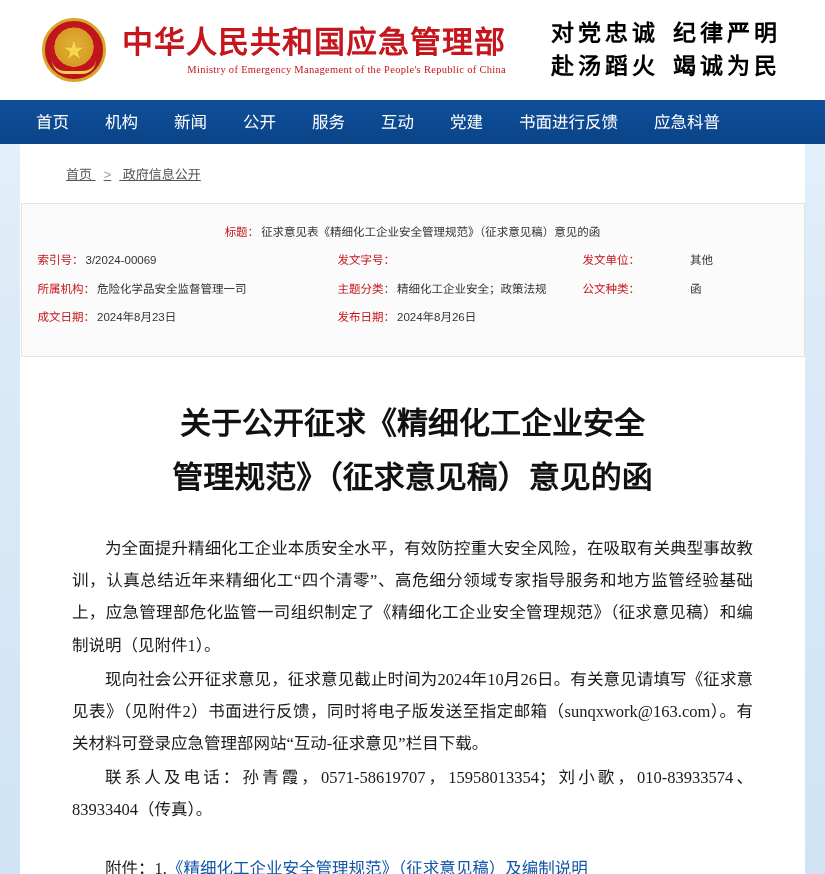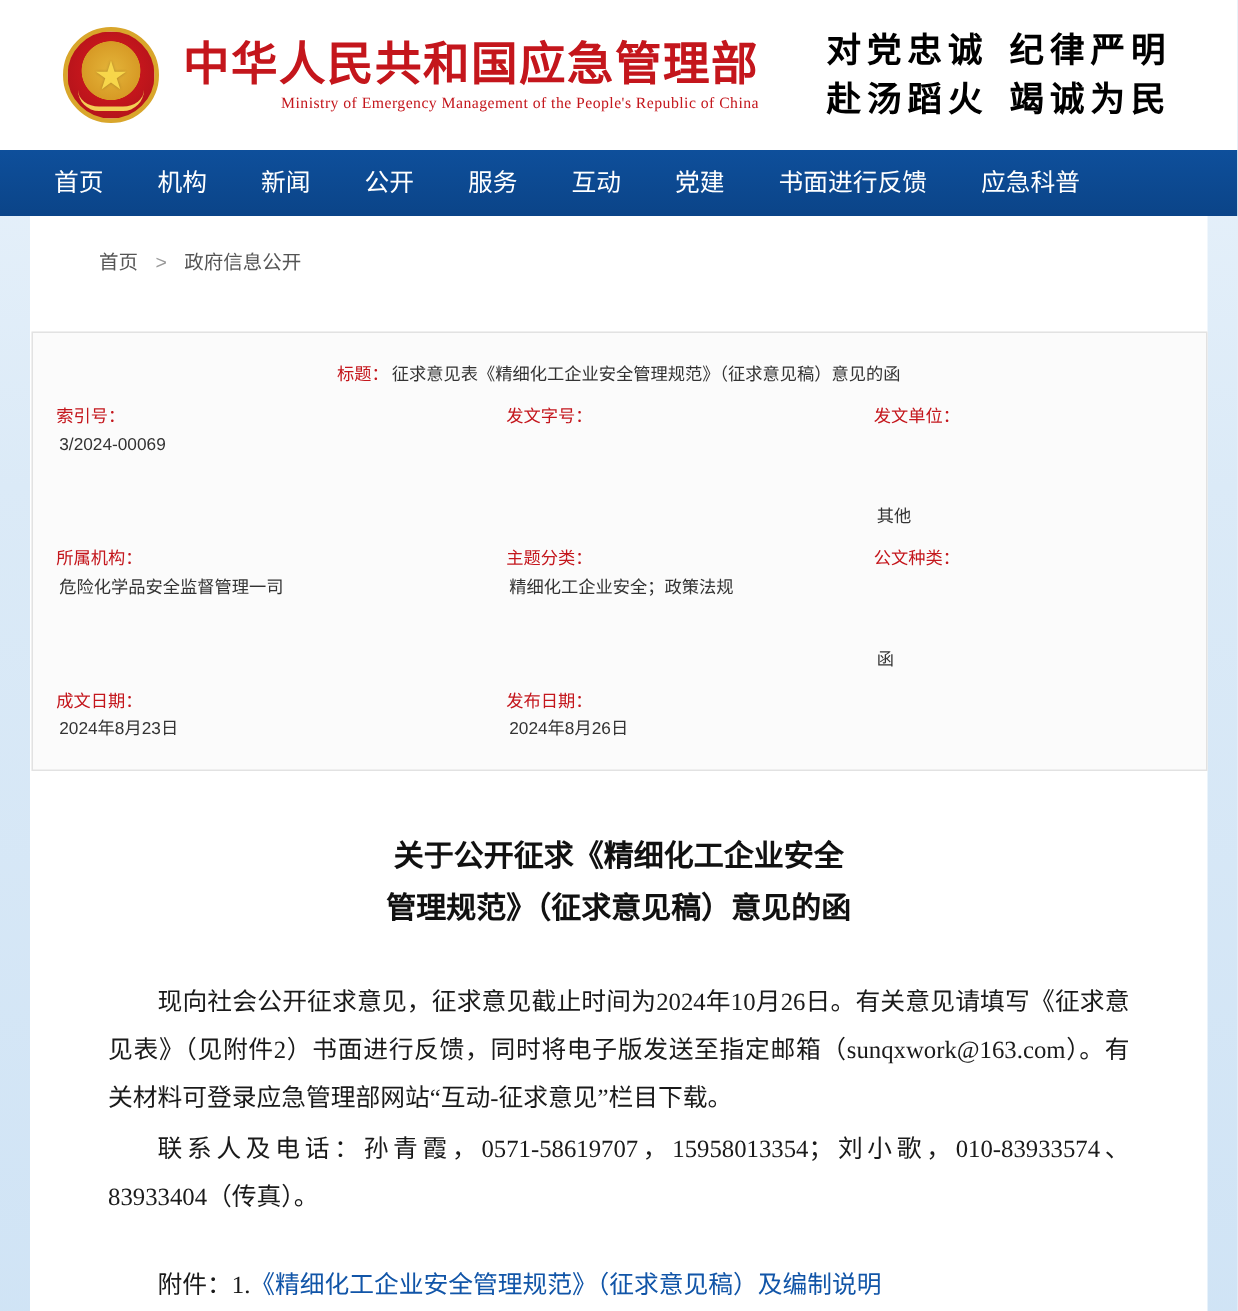--- a/index.html
+++ b/index.html
@@ -109,52 +109,53 @@
     margin: 0 auto;
     width: 785px;
     background: #ffffff;
     min-height: 730px;
     padding: 0 0 20px 0;
   }
   .breadcrumb {
     font-size: 13px;
     color: #555;
     padding: 20px 0 14px 46px;
+    text-decoration: underline;
   }
   .breadcrumb span { color: #555; }
   .breadcrumb .sep { margin: 0 8px; color: #999; }
   .breadcrumb a { color: #555; text-decoration: none; cursor: pointer; }
 
   
   .meta {
-    margin: 24px auto 0 auto;
+    margin: 6px auto 0 auto;
     width: 784px;
     border: 1px solid #e2e2e2;
     background: #fbfbfb;
-    padding: 14px 16px 12px 16px;
+    padding: 14px 16px 24px 16px;
   }
   .meta-row {
     display: flex;
     padding: 5px 0;
     font-size: 11.5px;
     line-height: 1.6;
   }
   .meta-row.title-row { justify-content: center; }
-  .meta-cell { display: flex; align-items: flex-start; flex-direction: column; }
+  .meta-cell { display: flex; align-items: flex-start; }
   .meta-cell.c1 { width: 300px; }
   .meta-cell.c2 { width: 245px; }
   .meta-cell.c3 { width: 145px; gap: 48px; }
   .lbl { color: #c4161c; white-space: nowrap; }
   .val { color: #333; padding-left: 2px; word-break: break-all; }
 
   
   .article { padding: 40px 52px 0 52px; }
   .doc-title {
     text-align: center;
-    font-size: 20px;
+    font-size: 31px;
     font-weight: bold;
     color: #111;
     line-height: 1.75;
     font-family: "Liberation Serif", "DejaVu Serif", serif;
     margin-bottom: 28px;
   }
   .doc-title span { display: block; }
   .para {
     font-size: 16.5px;
     color: #1a1a1a;
@@ -289,20 +290,21 @@
         <span class="meta-cell c3"></span>
       </div>
     </div>
 
     <div class="article">
       <div class="doc-title">
         <span>关于公开征求《精细化工企业安全</span>
         <span>管理规范》（征求意见稿）意见的函</span>
       </div>
 
+      <p class="para">为全面提升精细化工企业本质安全水平，有效防控重大安全风险，在吸取有关典型事故教训，认真总结近年来精细化工“四个清零”、高危细分领域专家指导服务和地方监管经验基础上，应急管理部危化监管一司组织制定了《精细化工企业安全管理规范》（征求意见稿）和编制说明（见附件1）。</p>
       <p class="para">现向社会公开征求意见，征求意见截止时间为2024年10月26日。有关意见请填写《征求意见表》（见附件2）书面进行反馈，同时将电子版发送至指定邮箱（sunqxwork@163.com）。有关材料可登录应急管理部网站“互动-征求意见”栏目下载。</p>
       <p class="para">联系人及电话：孙青霞，0571-58619707，15958013354；刘小歌，010-83933574、83933404（传真）。</p>
 
       <div class="attach-head">
         <span>附件：1.</span><a class="attach-link">《精细化工企业安全管理规范》（征求意见稿）及编制说明</a>
       </div>
       <div class="attach-item">2.征求意见表</div>
     </div>
   </div>
 

